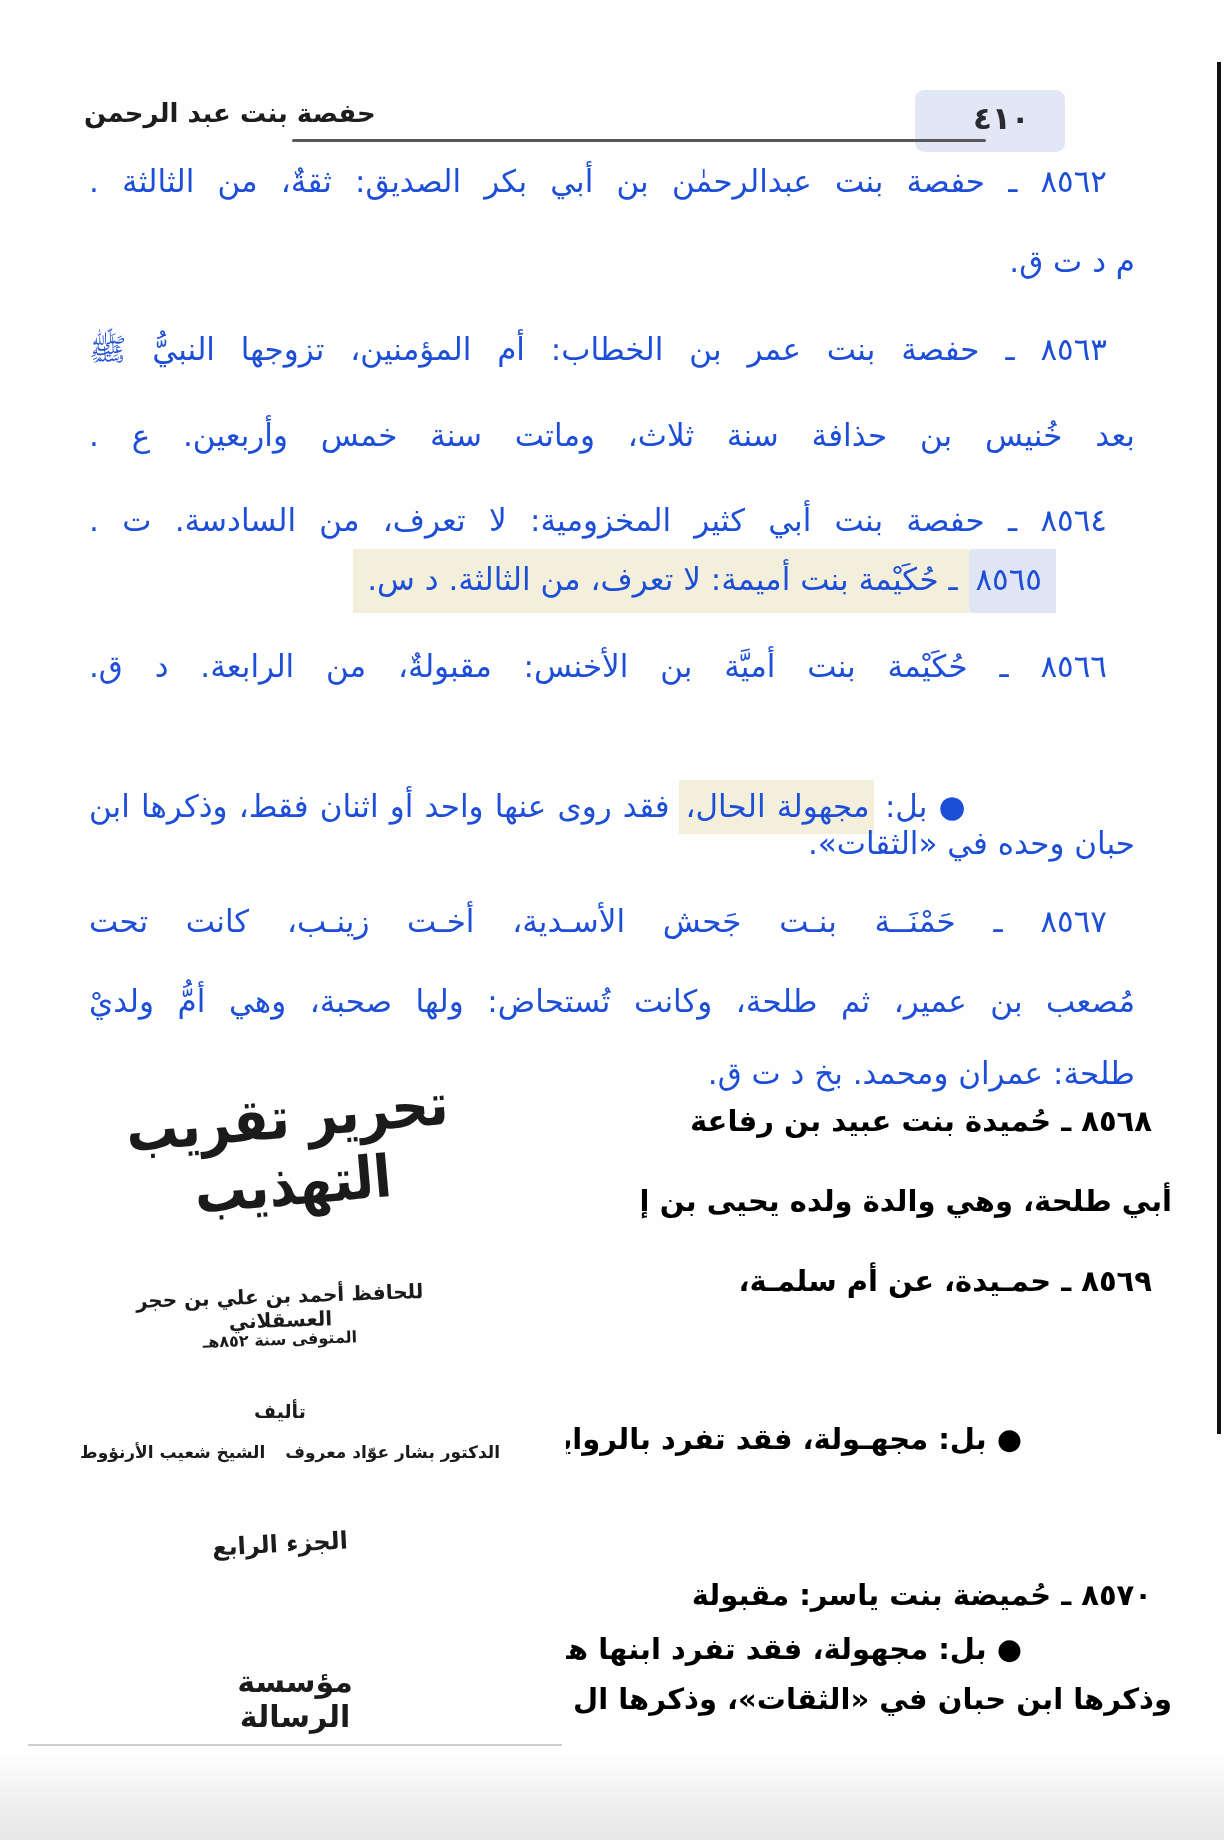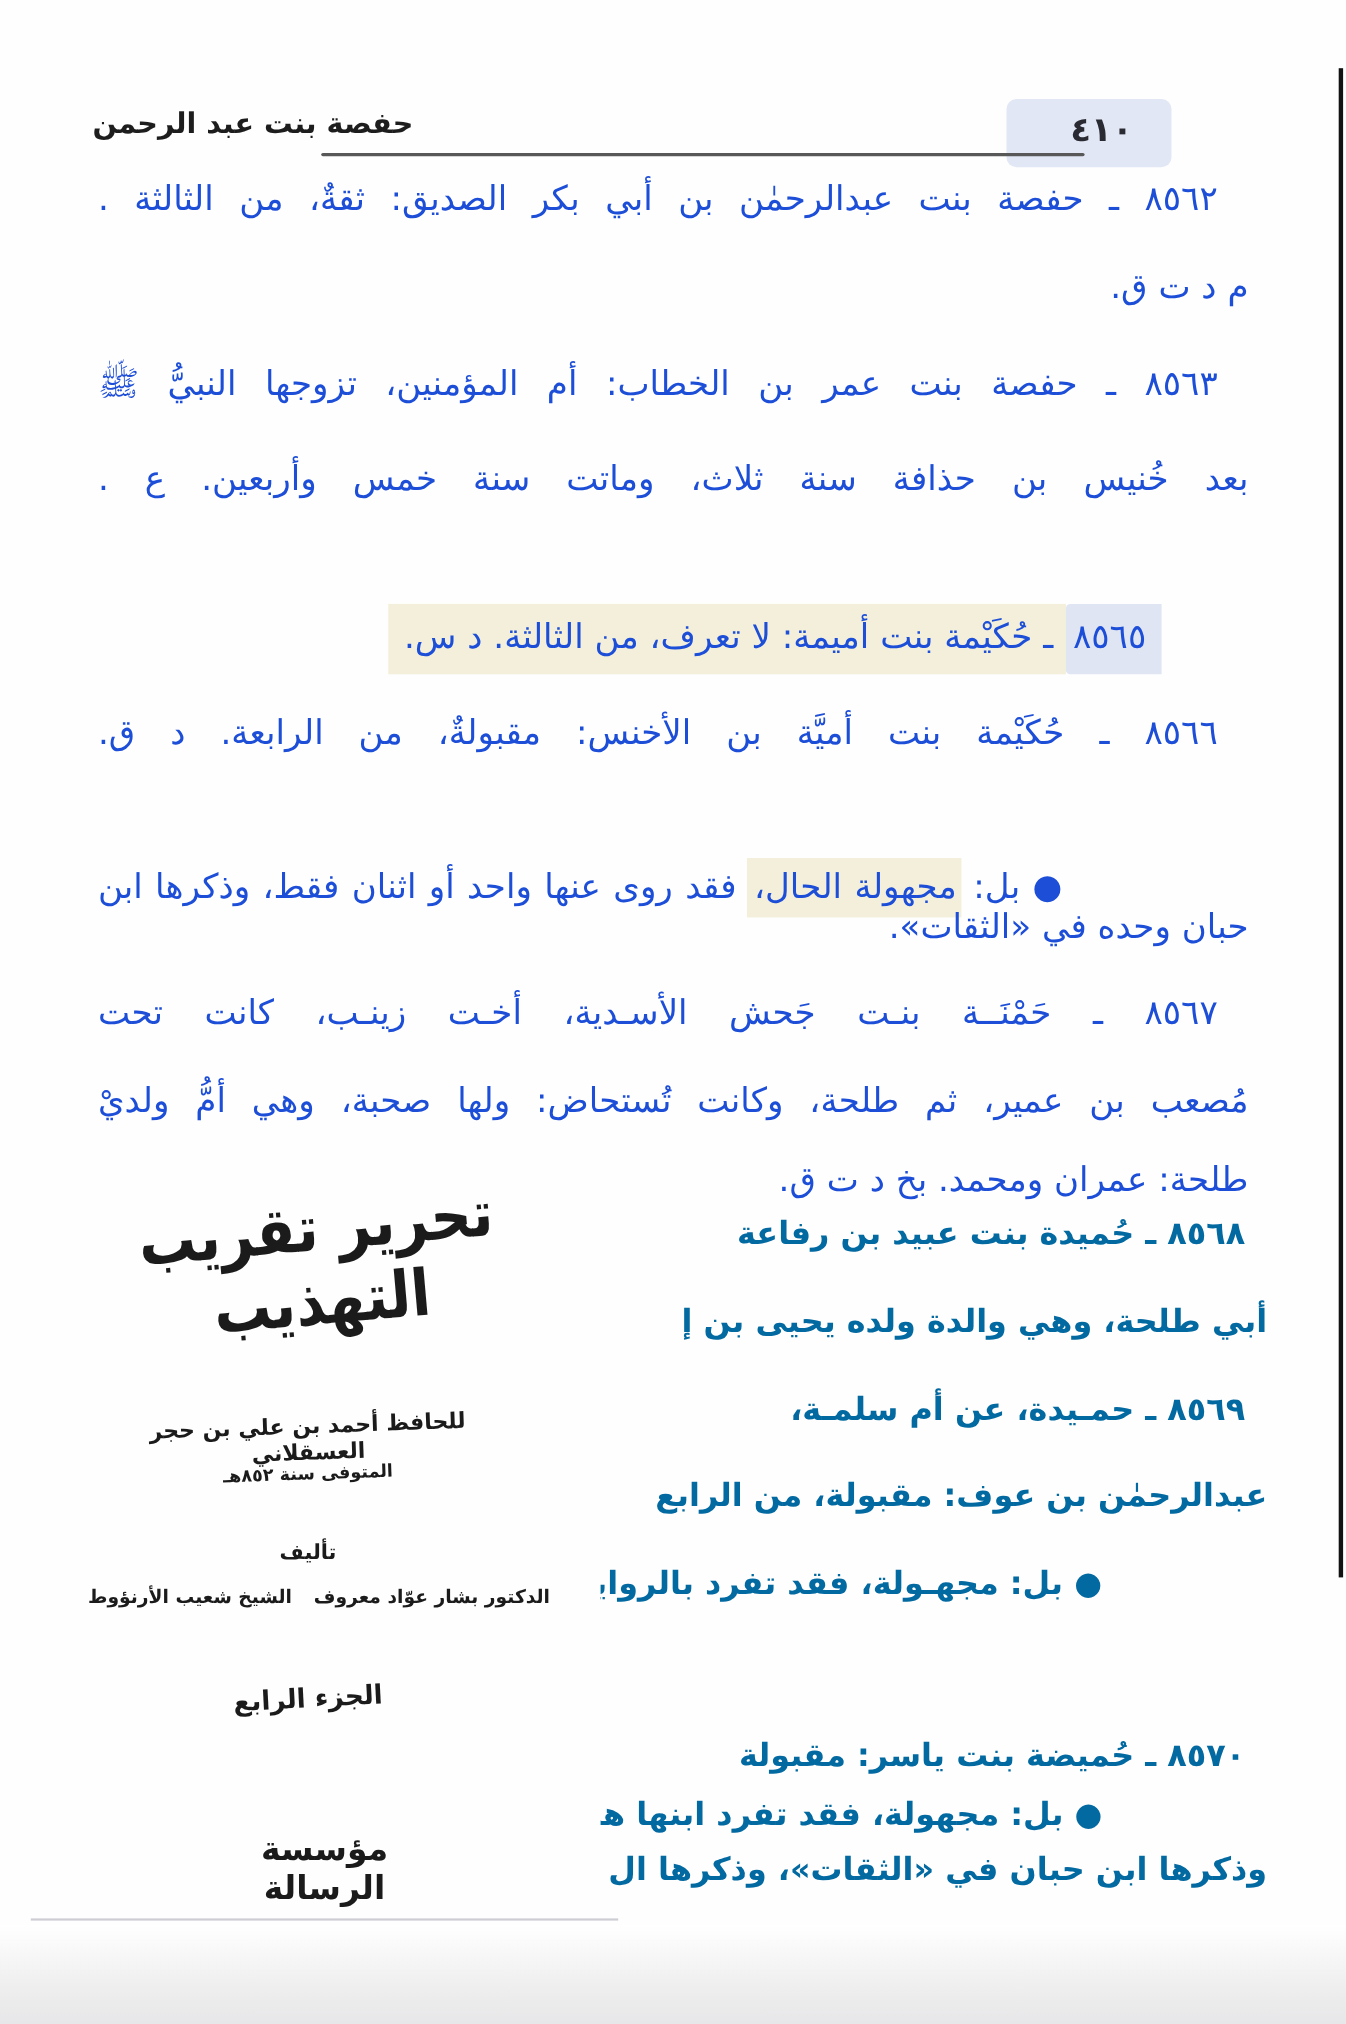--- a/index.html
+++ b/index.html
@@ -18,22 +18,22 @@
   .jf{left:89px;right:89px;text-align:justify;text-align-last:justify;}
   .ra{right:89px;text-align:left;}
   .ind1{padding-right:28px;}
   .indB{padding-right:168px;margin-top:48px;}
   
   .hl-line{right:168px;text-align:right;}
   .hl-b{background:#dfe5f3;padding:12px 14px 16px 6px;border-radius:4px 0 0 4px;}
   .hl-c{background:#f3efda;padding:12px 2px 16px 14px;}
   .hl-inline{background:#f3efda;padding:8px 4px 10px 6px;}
   
-  .col{position:absolute;right:72px;max-width:606px;overflow:hidden;white-space:nowrap;
-       direction:rtl;text-align:right;font-weight:700;font-size:29px;line-height:1.5;color:#0369a1;box-sizing:border-box;}
+  .col{position:absolute;right:52px;max-width:606px;overflow:hidden;white-space:nowrap;
+       direction:rtl;text-align:right;font-weight:700;font-size:29px;line-height:1.5;color:#000000;box-sizing:border-box;}
   .col.cind{padding-right:20px;}
   .col.cbul{padding-right:150px;}
   
   .cover{position:absolute;left:80px;top:1078px;width:430px;height:660px;direction:rtl;color:#1b1b1b;}
   .cv-title{position:absolute;left:0;top:14px;width:420px;text-align:center;
             font-size:52px;font-weight:800;line-height:1.15;
             transform:rotate(-5deg) scaleY(1.12);letter-spacing:0;}
   .cv-author{position:absolute;left:10px;top:206px;width:380px;text-align:center;font-size:20px;font-weight:700;transform:rotate(-2deg);}
   .cv-death{position:absolute;left:10px;top:252px;width:380px;text-align:center;font-size:16px;font-weight:600;transform:rotate(-2deg);}
   .cv-byline{position:absolute;left:10px;top:322px;width:380px;text-align:center;font-size:19px;font-weight:700;}
@@ -56,40 +56,40 @@
   </div>
   <div class="header-rule"></div>
   <div class="edge-line"></div>
 
   <div class="ln jf ind1" style="top:158px">٨٥٦٢ ـ حفصة بنت عبدالرحمٰن بن أبي بكر الصديق: ثقةٌ، من الثالثة .</div>
   <div class="ln ra" style="top:238px">م د ت ق.</div>
 
   <div class="ln jf ind1" style="top:326px">٨٥٦٣ ـ حفصة بنت عمر بن الخطاب: أم المؤمنين، تزوجها النبيُّ ﷺ</div>
   <div class="ln jf" style="top:412px">بعد خُنيس بن حذافة سنة ثلاث، وماتت سنة خمس وأربعين. ع .</div>
 
+  <div class="ln jf ind1" style="top:497px">٨٥٦٤ ـ حفصة بنت أبي كثير المخزومية: لا تعرف، من السادسة. ت .</div>
 
   <div class="ln hl-line" style="top:556px">
     <span class="hl-b">٨٥٦٥</span><span class="hl-c"> ـ حُكَيْمة بنت أميمة: لا تعرف، من الثالثة. د س.</span>
   </div>
 
   <div class="ln jf ind1" style="top:643px">٨٥٦٦ ـ حُكَيْمة بنت أميَّة بن الأخنس: مقبولةٌ، من الرابعة. د ق.</div>
 
   <div class="ln jf indB" style="top:735px">
     <span>● بل: </span><span class="hl-inline">مجهولة الحال،</span><span> فقد روى عنها واحد أو اثنان فقط، وذكرها ابن</span>
   </div>
   <div class="ln ra" style="top:820px">حبان وحده في «الثقات».</div>
 
   <div class="ln jf ind1" style="top:898px">٨٥٦٧ ـ حَمْنَــة بنـت جَحش الأسـدية، أخـت زينـب، كانت تحت</div>
   <div class="ln ra" style="top:1050px">طلحة: عمران ومحمد. بخ د ت ق.</div>
   <div class="ln jf" style="top:978px">مُصعب بن عمير، ثم طلحة، وكانت تُستحاض: ولها صحبة، وهي أمُّ ولديْ</div>
 
   <div class="col cind" style="top:1100px">٨٥٦٨ ـ حُميدة بنت عبيد بن رفاعة</div>
   <div class="col" style="top:1180px">أبي طلحة، وهي والدة ولده يحيى بن إ</div>
   <div class="col cind" style="top:1260px">٨٥٦٩ ـ حمـيدة، عن أم سلمـة،</div>
-  <div class="col" style="top:1338px">عبدالرحمٰن بن عوف: مقبولة، من الرابع</div>
   <div class="col cbul" style="top:1418px">● بل: مجهـولة، فقد تفرد بالروايـ</div>
   <div class="col cind" style="top:1574px">٨٥٧٠ ـ حُميضة بنت ياسر: مقبولة</div>
   <div class="col cbul" style="top:1628px">● بل: مجهولة، فقد تفرد ابنها ها</div>
   <div class="col" style="top:1678px">وذكرها ابن حبان في «الثقات»، وذكرها ال</div>
 
   <div class="cover">
     <div class="cv-title">تحرير تقريب التهذيب</div>
     <div class="cv-author">للحافظ أحمد بن علي بن حجر العسقلاني</div>
     <div class="cv-death">المتوفى سنة ٨٥٢هـ</div>
     <div class="cv-byline">تأليف</div>

